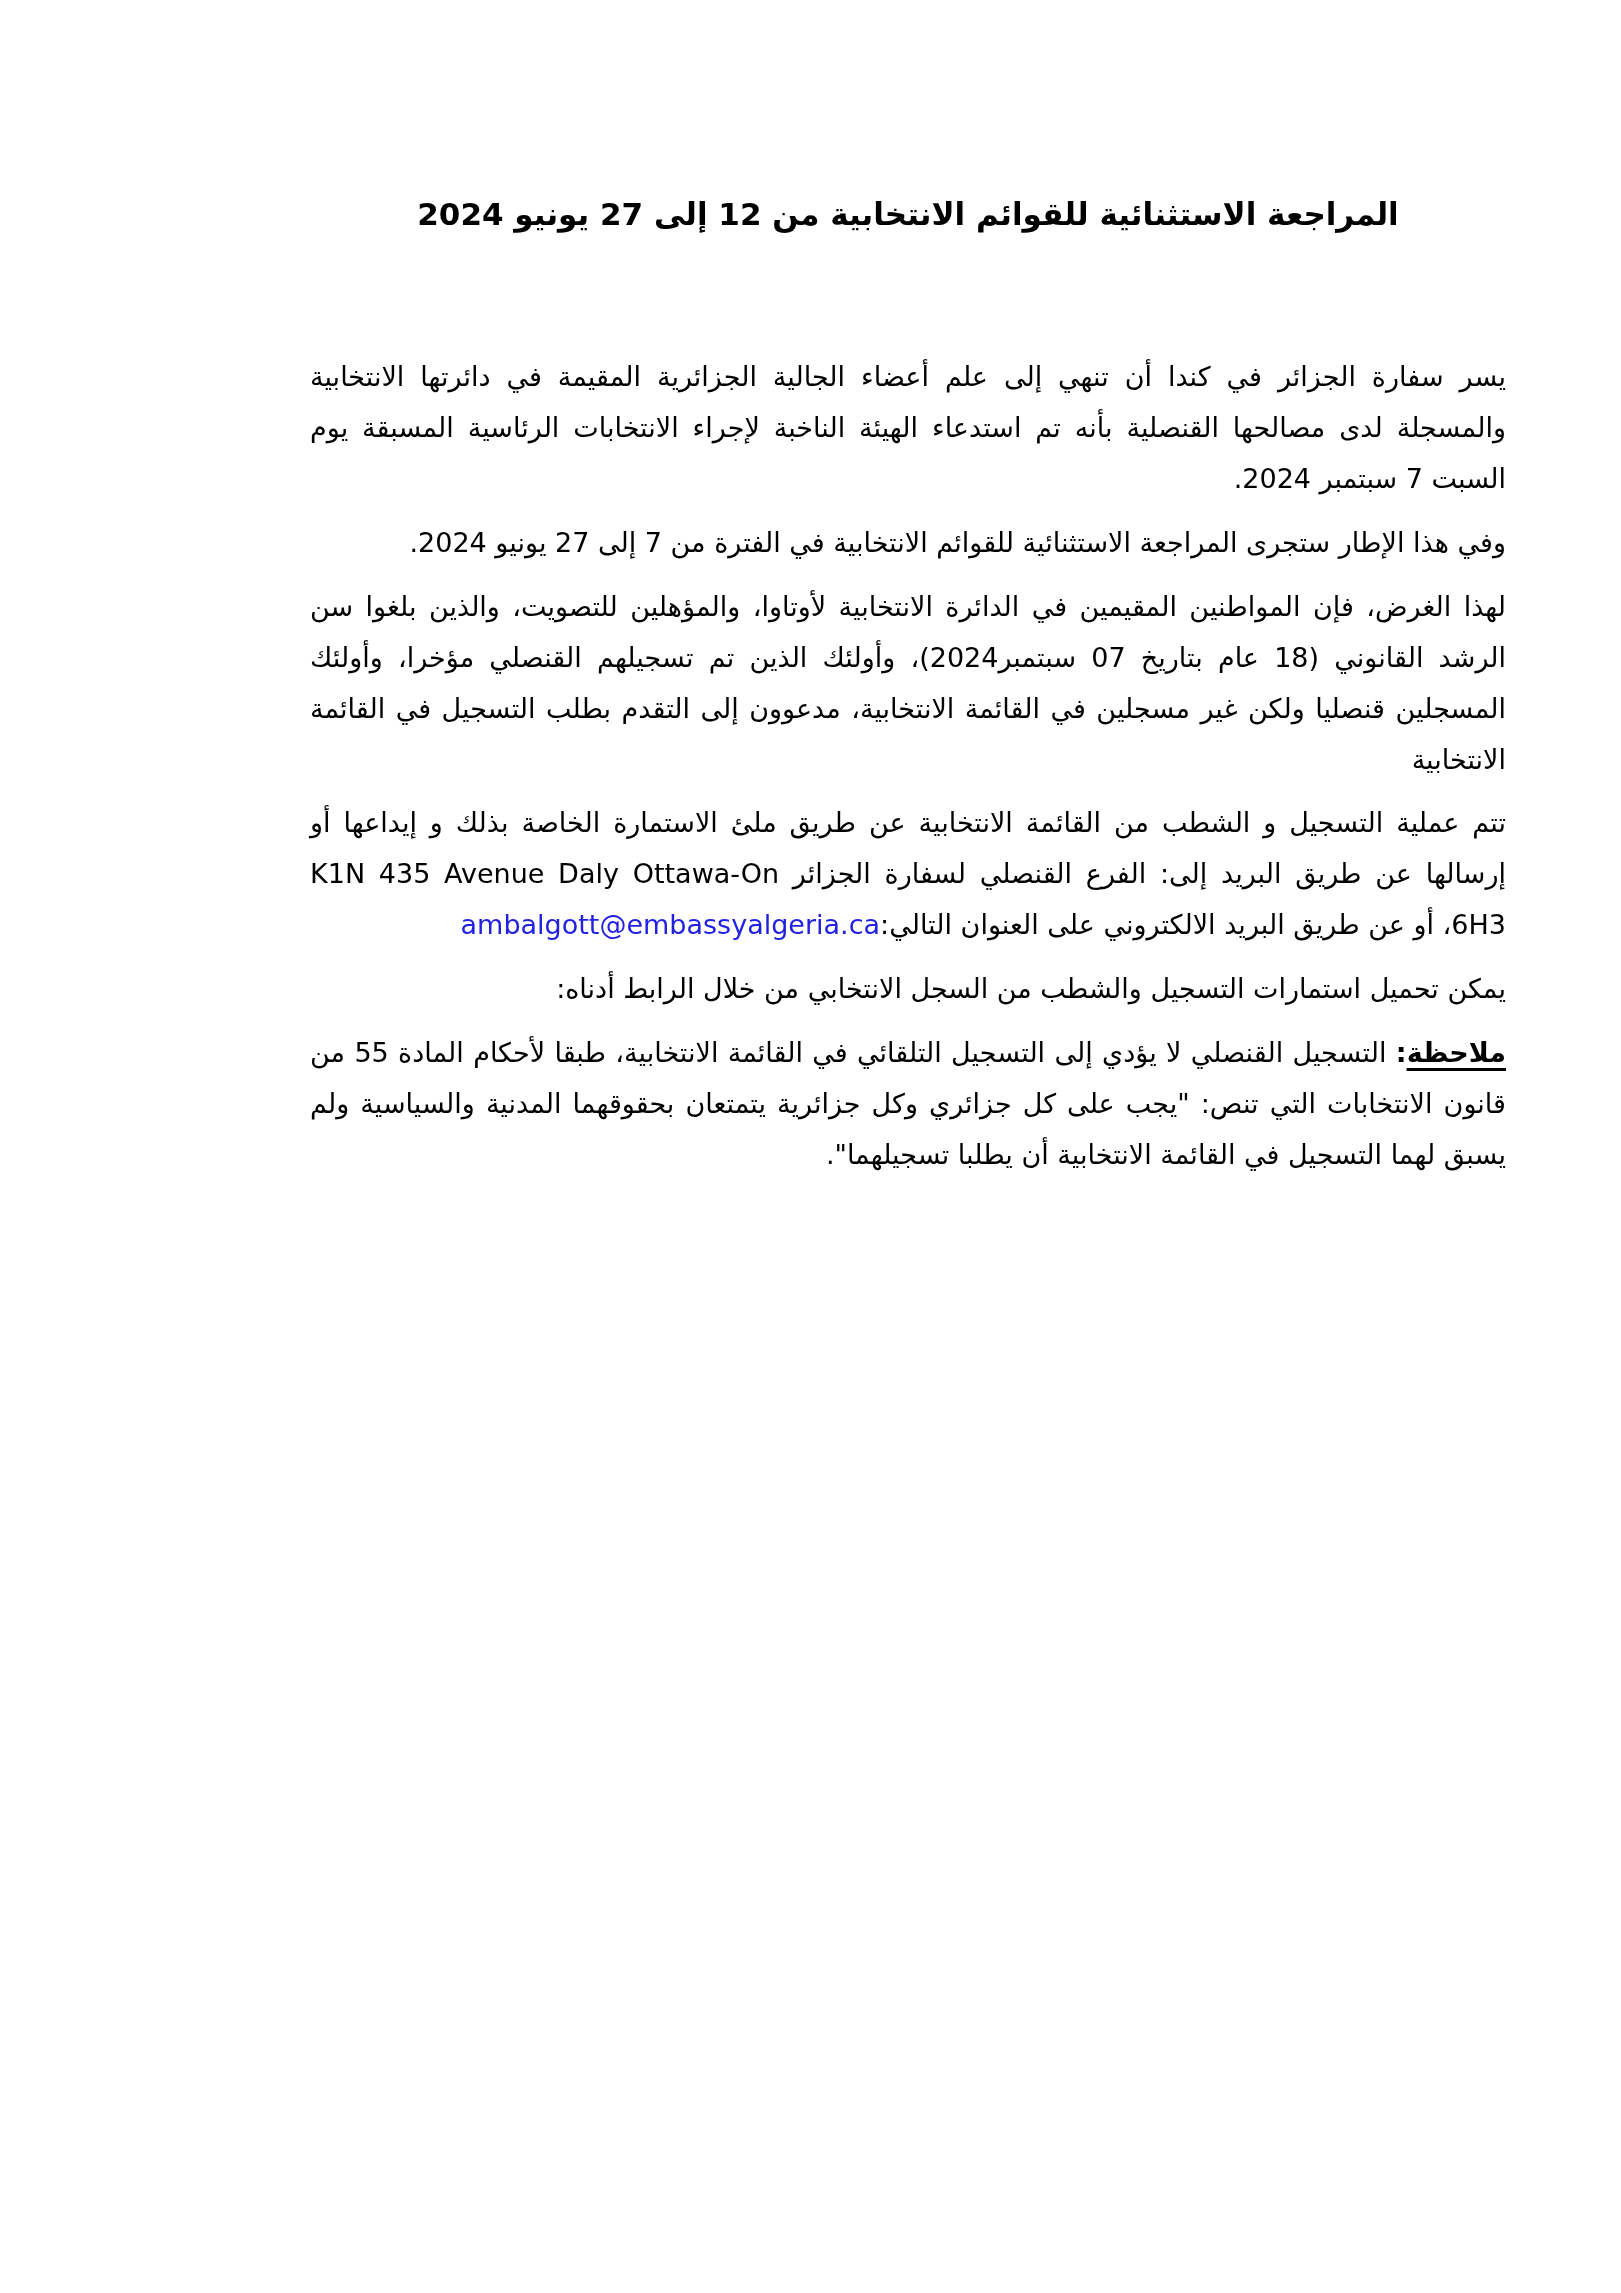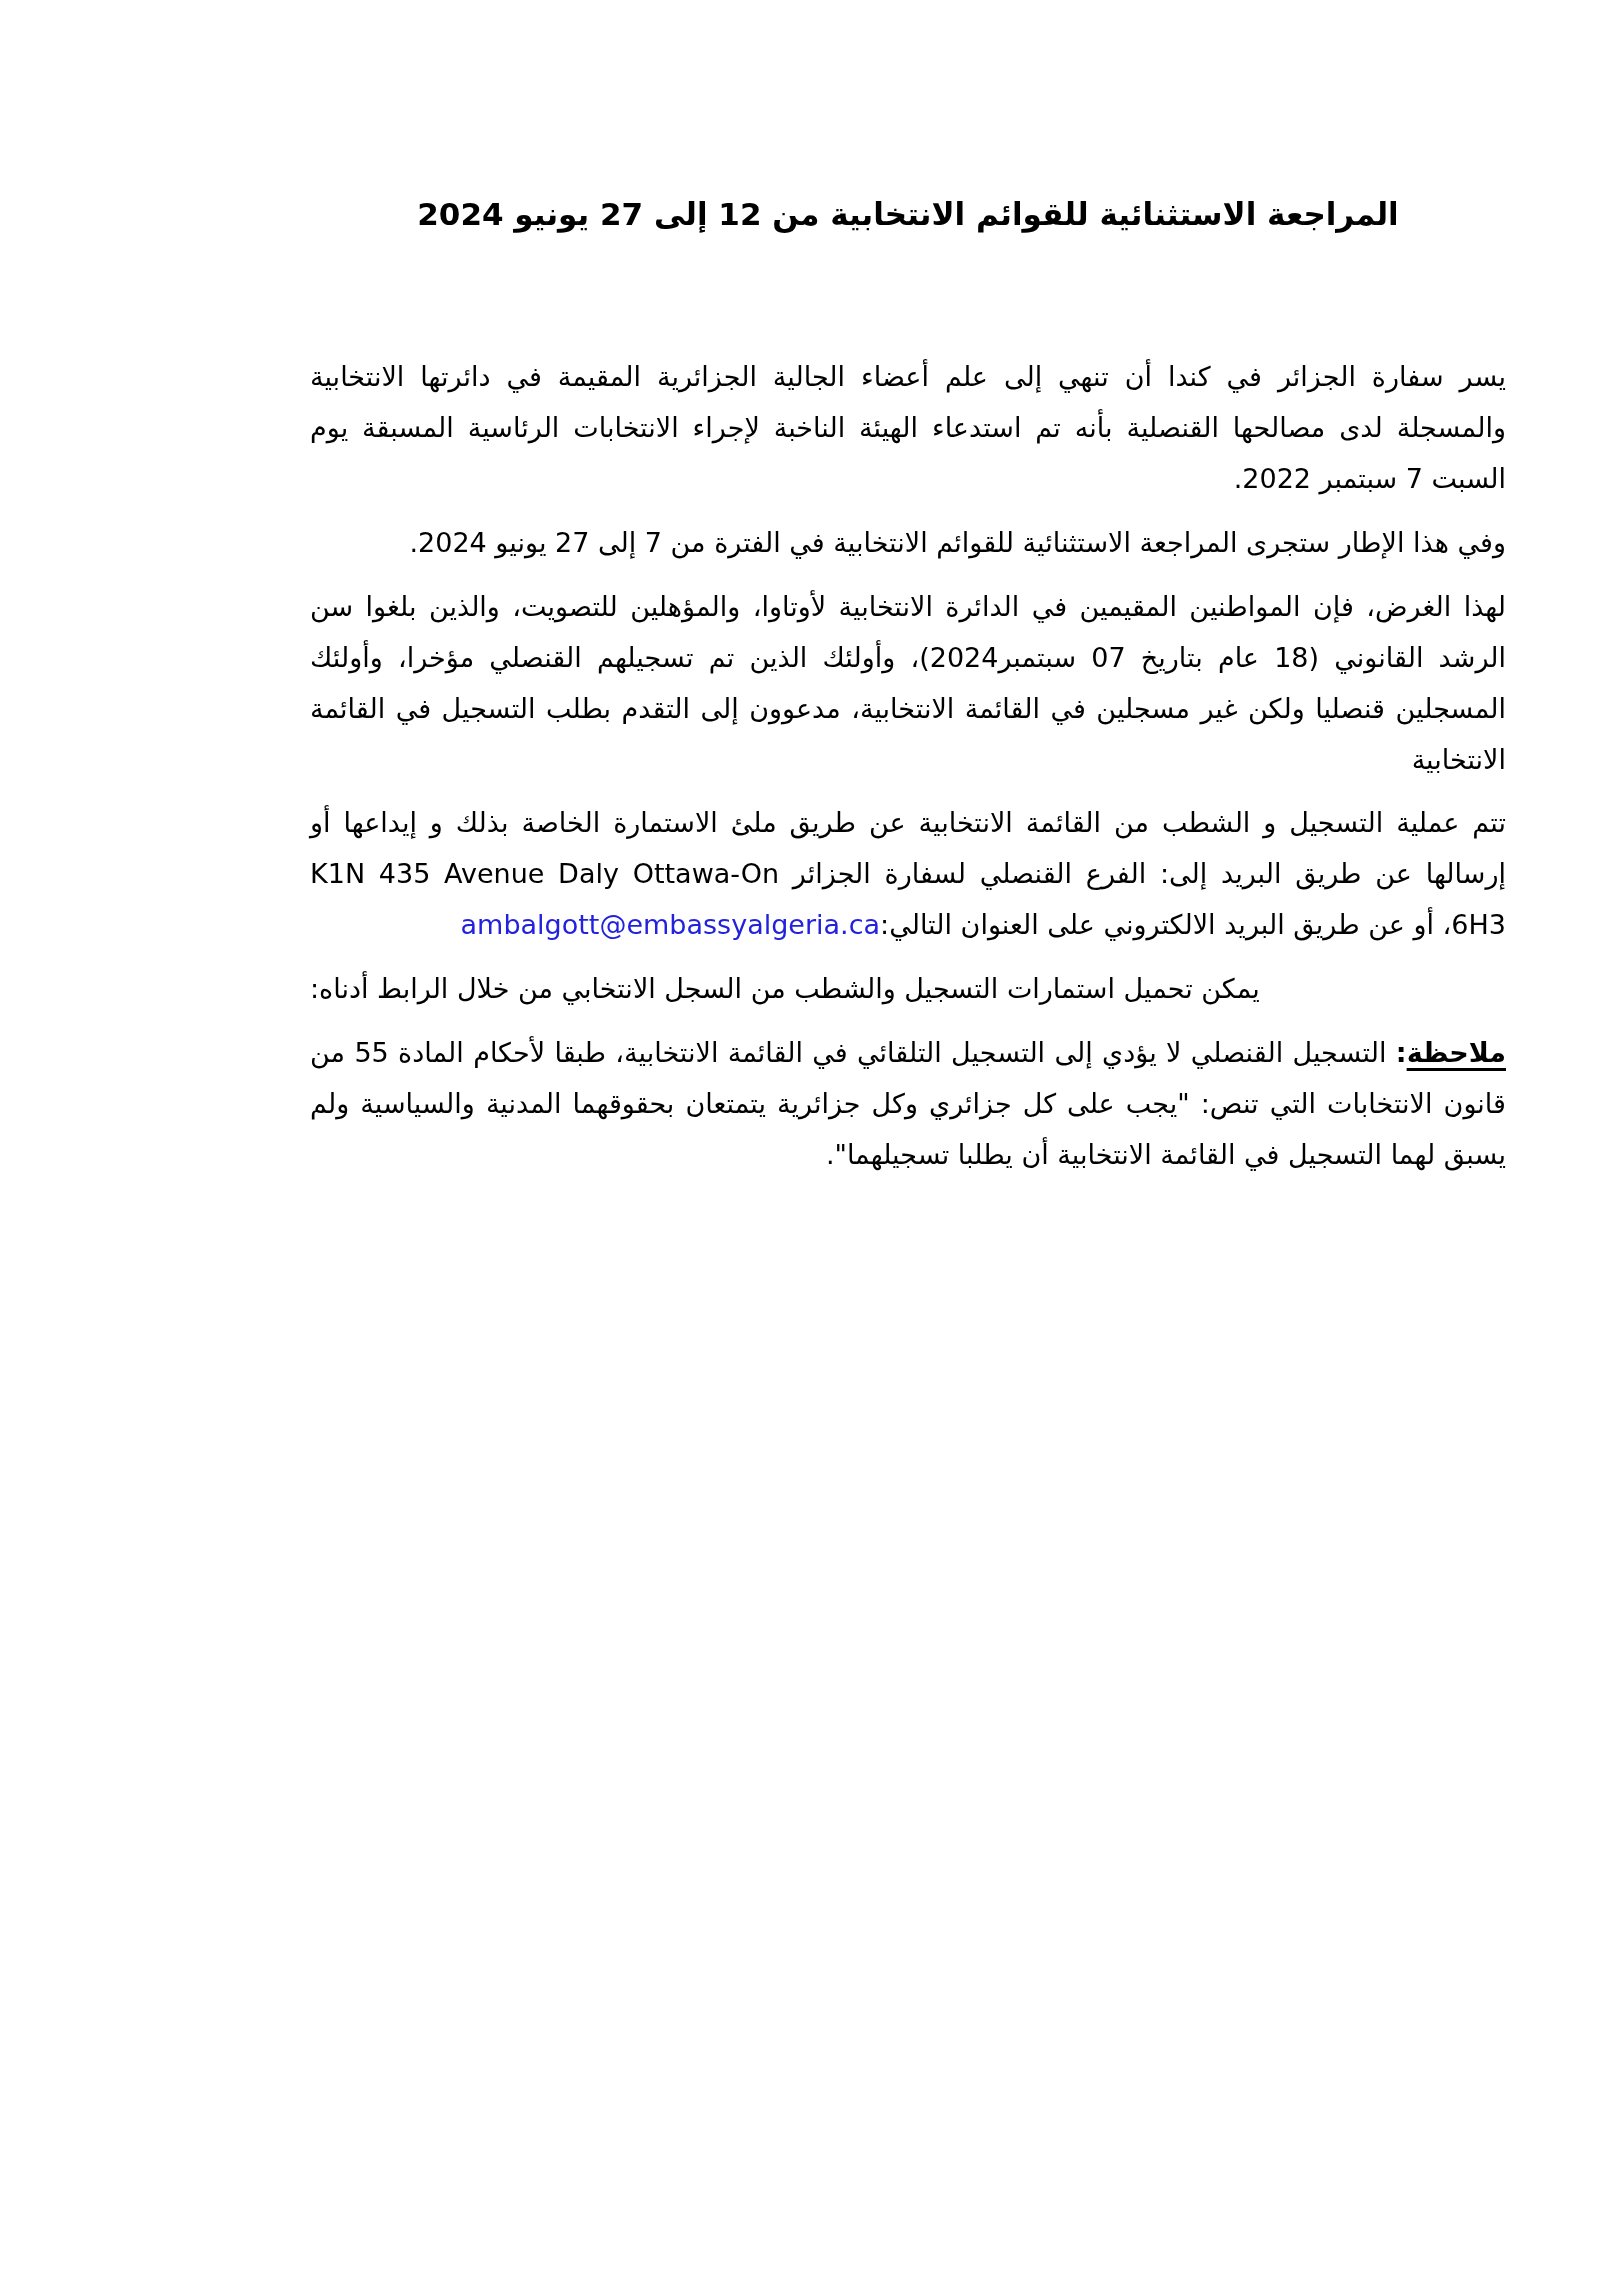--- a/index.html
+++ b/index.html
@@ -29,21 +29,21 @@
     margin: 0 0 115px 0;
     line-height: 1.4;
   }
   .para {
     font-size: 27px;
     line-height: 51px;
     text-align: justify;
     margin: 0 0 12.7px 0;
   }
   .para.center {
-    text-align: left;
+    text-align: right;
   }
   .link {
     color: #2222DE;
     text-decoration: none;
     cursor: pointer;
   }
   .url-para {
     direction: ltr;
   }
   .note-label {
@@ -56,21 +56,21 @@
     font-weight: bold;
   }
 </style>
 </head>
 <body>
 
 <div class="page">
 
   <h1 class="doc-title"><span>المراجعة الاستثنائية للقوائم الانتخابية من 12 إلى 27 يونيو 2024</span></h1>
 
-  <p class="para">يسر سفارة الجزائر في كندا أن تنهي إلى علم أعضاء الجالية الجزائرية المقيمة في دائرتها الانتخابية والمسجلة لدى مصالحها القنصلية بأنه تم استدعاء الهيئة الناخبة لإجراء الانتخابات الرئاسية المسبقة يوم السبت 7 سبتمبر 2022.</p>
+  <p class="para">يسر سفارة الجزائر في كندا أن تنهي إلى علم أعضاء الجالية الجزائرية المقيمة في دائرتها الانتخابية والمسجلة لدى مصالحها القنصلية بأنه تم استدعاء الهيئة الناخبة لإجراء الانتخابات الرئاسية المسبقة يوم السبت 7 سبتمبر 2024.</p>
 
   <p class="para">وفي هذا الإطار ستجرى المراجعة الاستثنائية للقوائم الانتخابية في الفترة من 7 إلى 27 يونيو 2024.</p>
 
   <p class="para">لهذا الغرض، فإن المواطنين المقيمين في الدائرة الانتخابية لأوتاوا، والمؤهلين للتصويت، والذين بلغوا سن الرشد القانوني (18 عام بتاريخ 07 سبتمبر2024)، وأولئك الذين تم تسجيلهم القنصلي مؤخرا، وأولئك المسجلين قنصليا ولكن غير مسجلين في القائمة الانتخابية، مدعوون إلى التقدم بطلب التسجيل في القائمة الانتخابية</p>
 
 
   <p class="para"><span>تتم عملية التسجيل و الشطب من القائمة الانتخابية عن طريق ملئ الاستمارة الخاصة بذلك و إيداعها أو  إرسالها عن طريق البريد إلى: الفرع القنصلي لسفارة الجزائر K1N 435 Avenue Daly Ottawa-On 6H3، أو عن طريق البريد الالكتروني على العنوان التالي:</span><a class="link">ambalgott@embassyalgeria.ca</a></p>
 
   <p class="para center">يمكن تحميل  استمارات التسجيل والشطب من السجل الانتخابي من خلال الرابط أدناه:</p>
 

